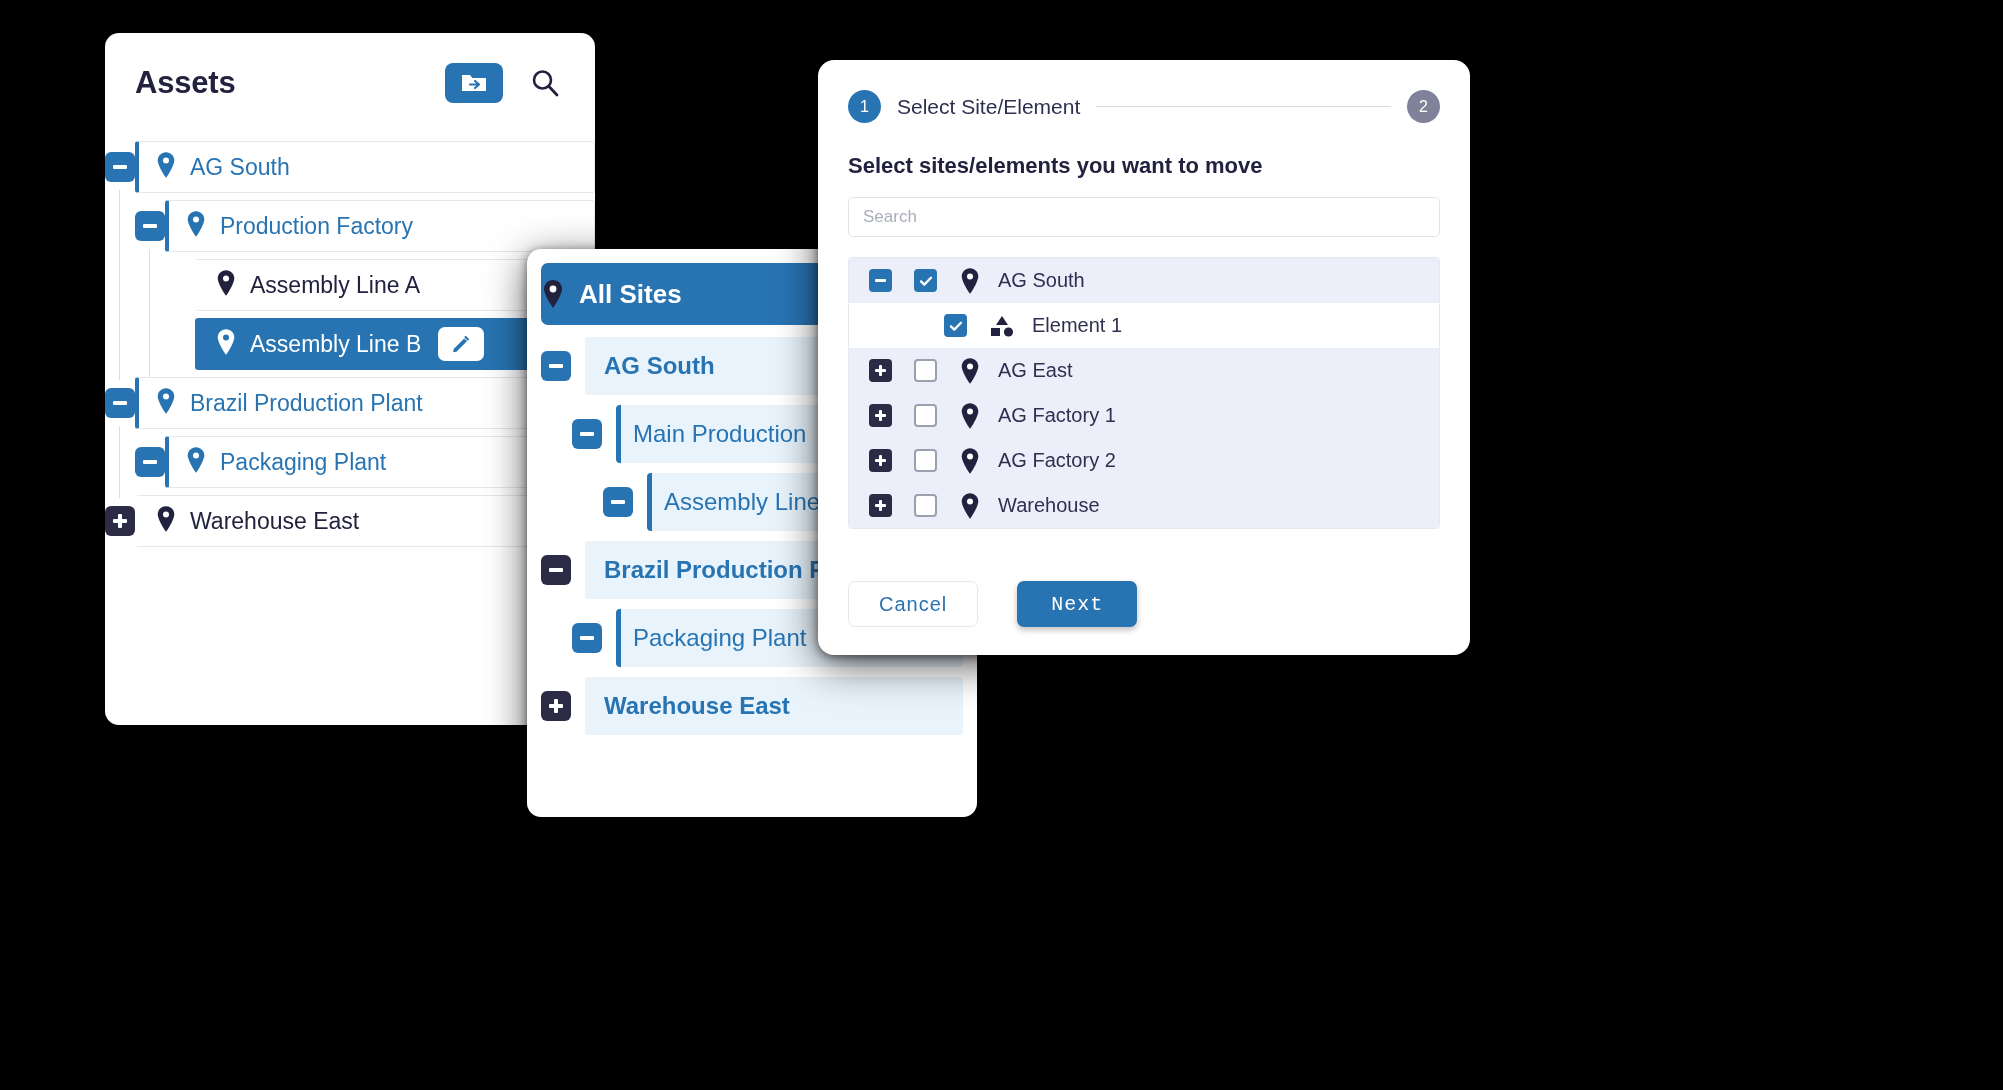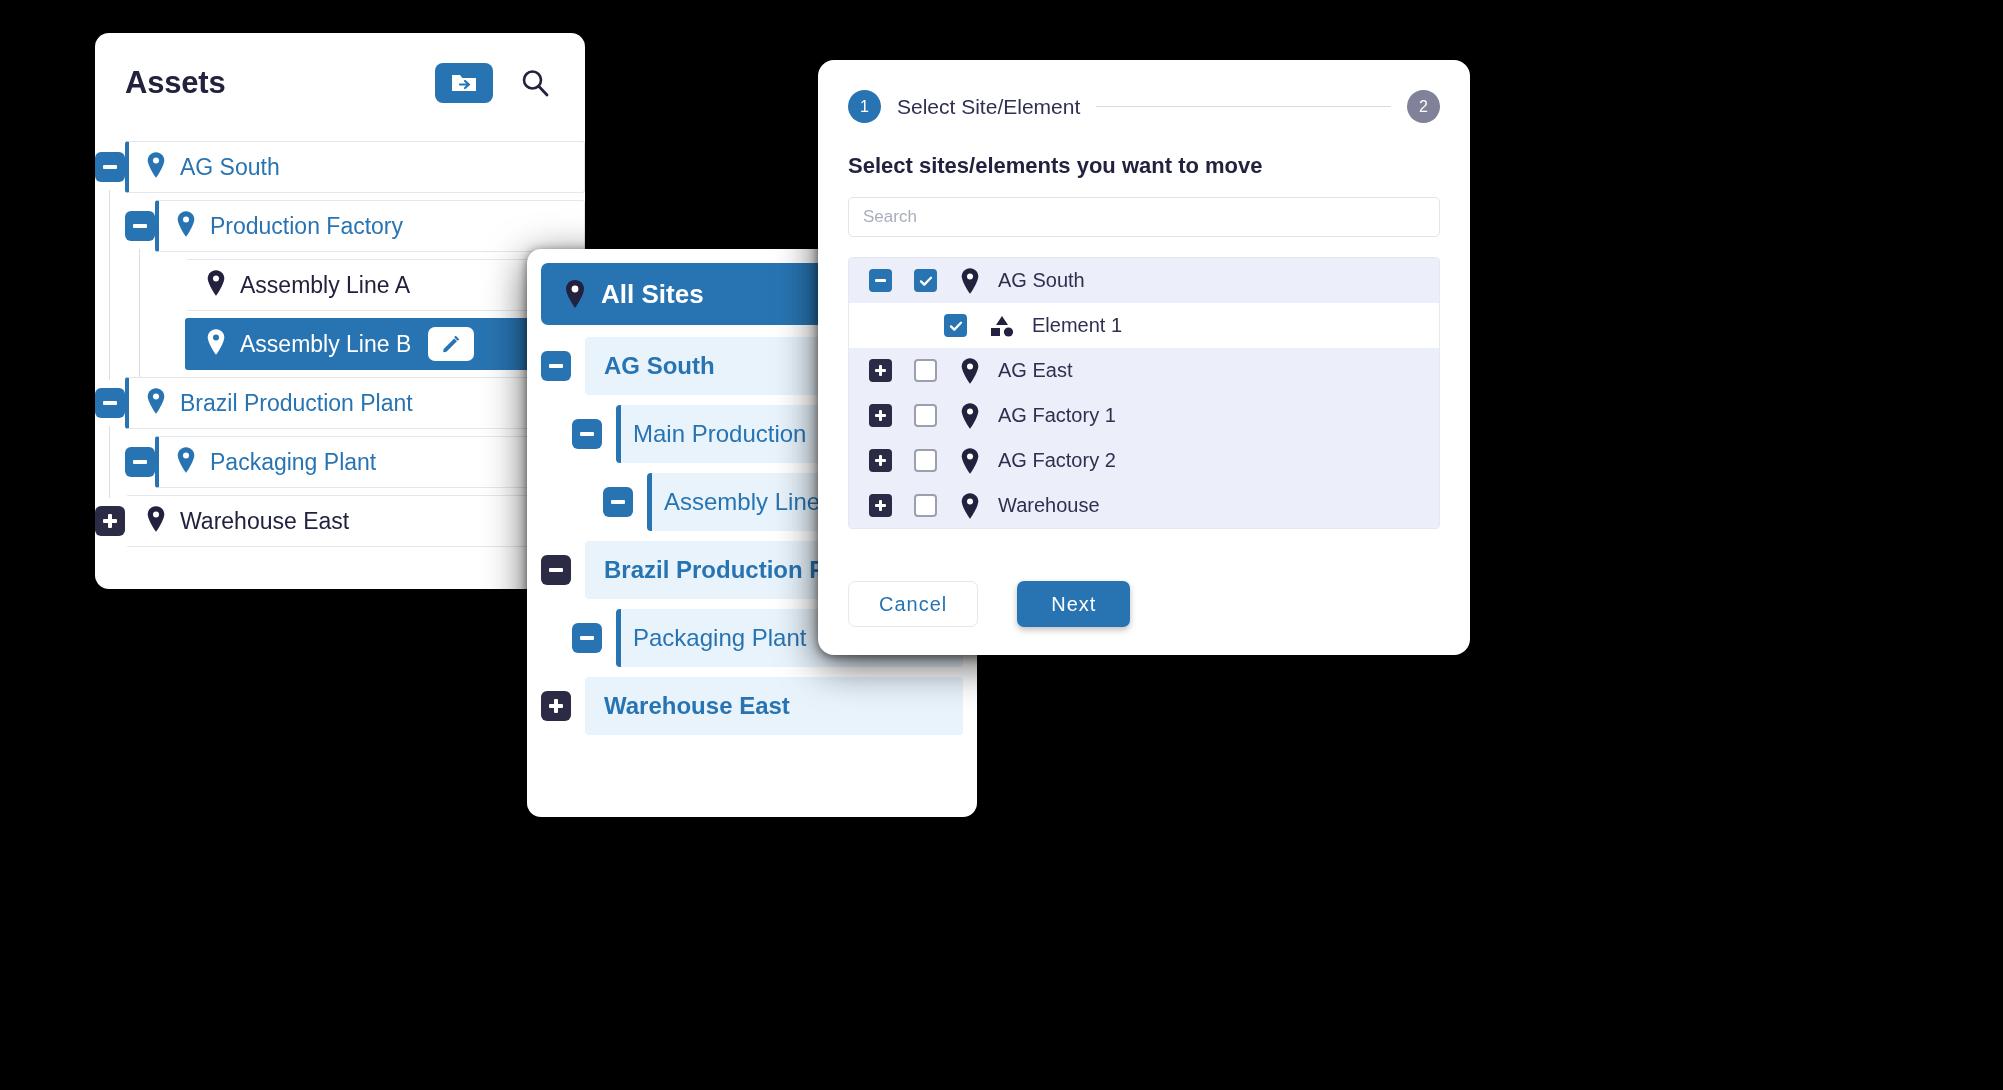--- a/index.html
+++ b/index.html
@@ -13,21 +13,21 @@
 
   
   .panel {
     position: absolute;
     background: #ffffff;
     border-radius: 14px;
     box-shadow: 0 10px 40px rgba(0,0,0,0.65), 0 2px 10px rgba(0,0,0,0.5);
   }
 
   
-  #assets-panel { left: 95px; top: 33px; width: 490px; height: 556px; }
+  #assets-panel { left: 105px; top: 33px; width: 490px; height: 692px; }
   .assets-head {
     display: flex; align-items: center; justify-content: space-between;
     padding: 30px 30px 0 30px;
   }
   .assets-title {
     font-size: 31px; font-weight: 700; color: #22223f;
     letter-spacing: -0.2px;
   }
   .assets-head-actions { display: flex; align-items: center; gap: 22px; }
   .move-btn {
@@ -93,21 +93,21 @@
   .indent-rail::before {
     content: ""; position: absolute; left: 14px; top: -10px; bottom: -10px;
     width: 1px; background: #d9dee6;
   }
 
   
   #sites-panel { left: 527px; top: 249px; width: 450px; height: 568px; }
   .sites-inner { padding: 14px 14px 14px 14px; }
   .sites-header {
     height: 62px; background: #2874b2; border-radius: 7px;
-    display: flex; align-items: center; gap: 14px; padding-left: 22px;
+    display: flex; align-items: center; gap: 14px; 
     margin-bottom: 12px;
   }
   .sites-header .hl {
     color: #ffffff; font-size: 26px; font-weight: 700;
   }
   .srow { display: flex; align-items: center; height: 58px; margin-bottom: 10px; }
   .sbody {
     flex: 1 1 auto; display: flex; align-items: center;
     height: 58px; background: #e8f3fc; border-radius: 4px;
     border-left: 5px solid transparent;
@@ -184,20 +184,21 @@
     height: 46px; border-radius: 7px; font-size: 20px; cursor: pointer;
     font-family: "Liberation Sans", sans-serif; letter-spacing: 1px;
   }
   .btn-cancel {
     background: #fff; color: #2874b2; border: 1px solid #e4e9f0;
     padding: 0 30px;
   }
   .btn-next {
     background: #2874b2; color: #ffffff; border: none; padding: 0 34px;
     box-shadow: 0 3px 6px rgba(0,0,0,0.25);
+    font-family: Liberation Mono, monospace;
   }
 </style>
 </head>
 <body>
 
 <div class="stage">
 
   <div class="panel" id="assets-panel">
     <div class="assets-head">
       <div class="assets-title">Assets</div>

